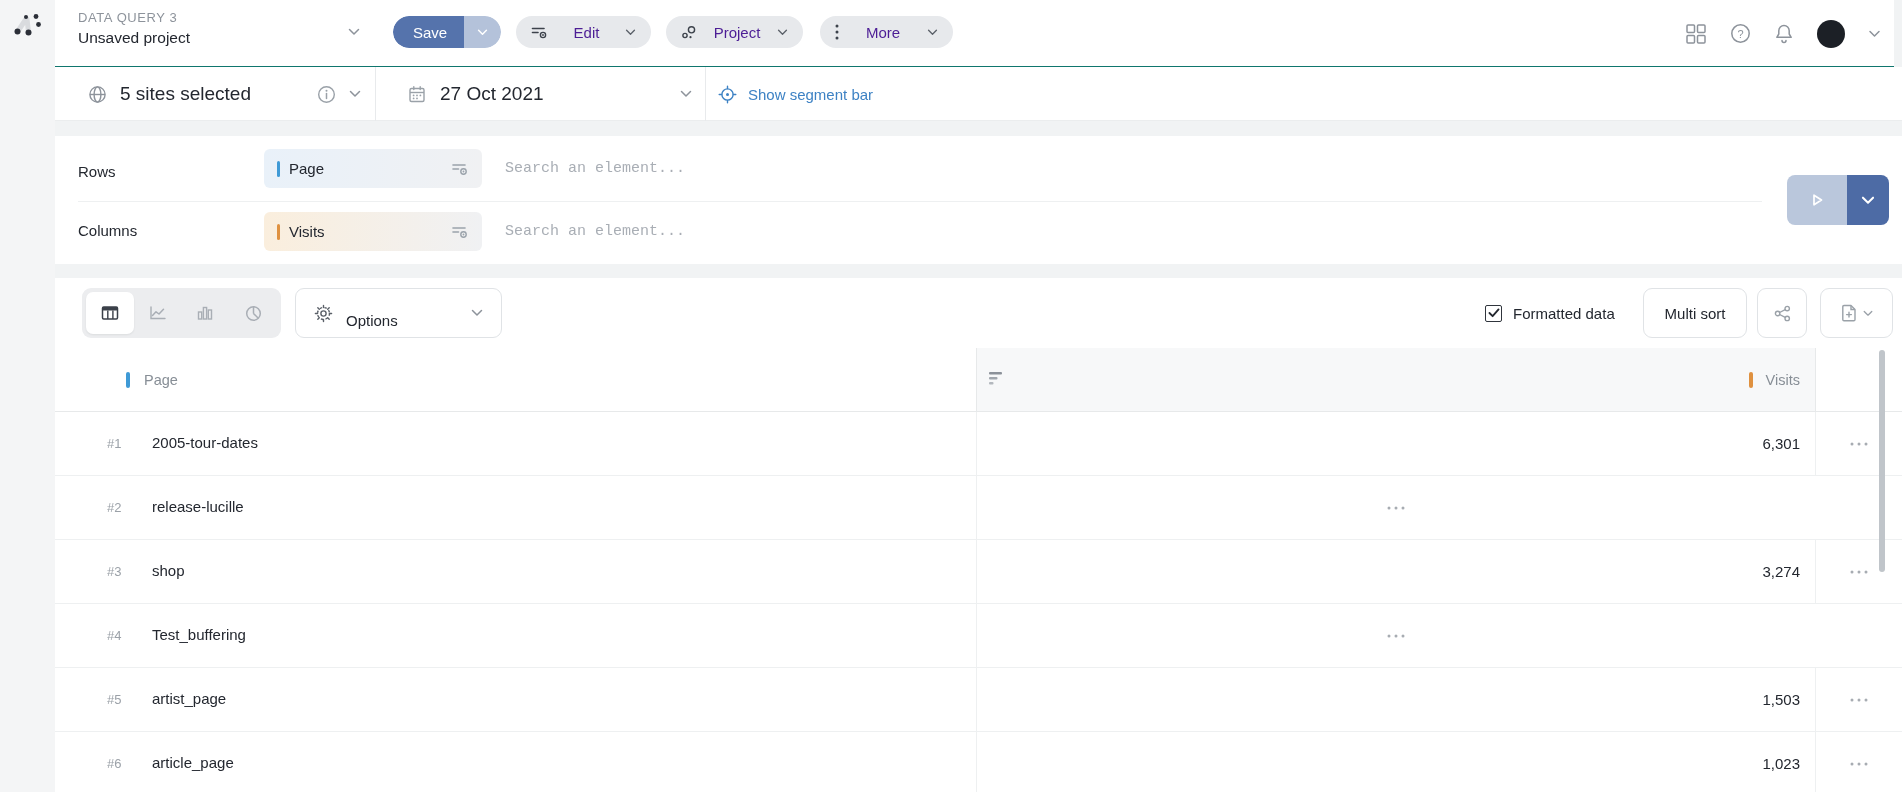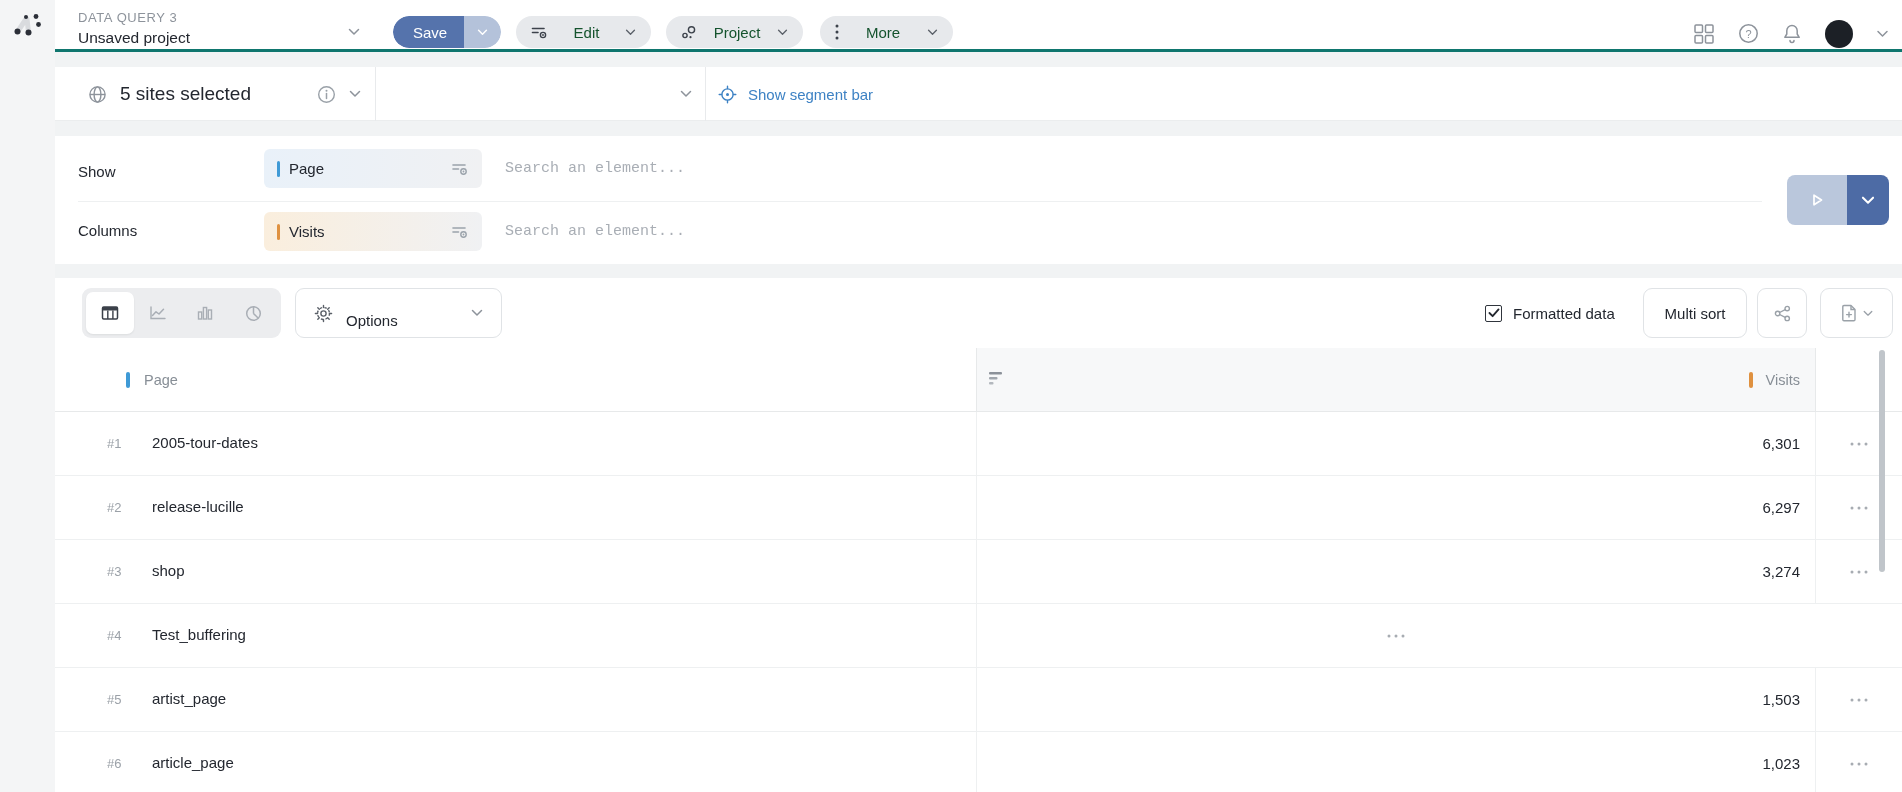--- a/index.html
+++ b/index.html
@@ -10,34 +10,34 @@
     font-family:"Liberation Sans", sans-serif;
   }
   .abs { position:absolute; }
   svg { display:block; }
 
   
   .sidebar { position:absolute; left:0; top:0; width:55px; height:792px; background:#f4f5f6; }
   .logo { position:absolute; left:9px; top:10px; cursor:pointer; }
 
   
-  .topbar1 { position:absolute; left:55px; top:0; right:0; height:52px; background:#fff; border-bottom:3px solid #0f766e; }
+  .topbar1 { position:absolute; left:55px; top:0; right:8px; height:67px; background:#fff; border-bottom:1px solid #0f766e; }
   .title-group { position:absolute; left:23px; top:10px; cursor:pointer; }
   .title-kicker { font-size:13px; letter-spacing:.6px; color:#8d939b; }
   .title-sub { font-size:15.5px; color:#23272f; margin-top:4px; }
   .title-caret { position:absolute; left:293px; top:28px; color:#8d939b; }
 
   .pillbtn { position:absolute; top:16px; height:32px; border-radius:16px; display:flex; align-items:center; border:none;
              font-family:inherit; font-size:15px; cursor:pointer; }
   .save-split { left:338px; padding:0; overflow:hidden; background:none; }
   .save-main { height:32px; background:#5573ac; color:#fff; border:none; font-family:inherit; font-size:15px;
                padding:0 17px 0 20px; border-radius:16px 0 0 16px; cursor:pointer; }
   .save-caret { height:32px; width:37px; background:#b4c2da; color:#fff; border:none; display:flex; align-items:center;
                 justify-content:center; border-radius:0 16px 16px 0; cursor:pointer; }
-  .graybtn { background:#e7e9ec; color:#14532d; justify-content:space-between; padding:0 15px; }
+  .graybtn { background:#e7e9ec; color:#4c1d95; justify-content:space-between; padding:0 15px; }
   .graybtn .lbl { margin:0 10px; }
   .graybtn .ic { color:#3c424b; }
   .graybtn .caret { color:#5b6169; }
   .btn-edit { left:461px; width:135px; }
   .btn-project { left:611px; width:137px; }
   .btn-more { left:765px; width:133px; }
 
   .top-icons { position:absolute; right:13px; top:0; height:67px; display:flex; align-items:center; gap:23px; color:#8d939b; }
   .iconbtn { background:none; border:none; cursor:pointer; color:#8d939b; padding:0; }
   .avatar { width:28px; height:28px; border-radius:50%; background:#1c2026; border:none; cursor:pointer; }
@@ -256,20 +256,37 @@
     </span>
   </div>
   <div class="tb2-item" style="left:294px; color:#8d939b;">
     <svg width="12" height="8" viewBox="0 0 12 8">
         <path d="M1.5 1.5 L6 6 L10.5 1.5" fill="none" stroke="currentColor" stroke-width="1.5" stroke-linecap="round" stroke-linejoin="round"></path>
       </svg>
   </div>
 
   <div class="tb2-div" style="left:320px;"></div>
 
+  <div class="tb2-item" style="left:353px; gap:14px; cursor:pointer;">
+    <span style="color:#9aa1a8;">
+      <svg width="18" height="19" viewBox="0 0 18 19">
+          <rect x="2" y="3.5" width="14" height="13" rx="1.5" fill="none" stroke="currentColor" stroke-width="1.4"></rect>
+          <path d="M2 7.5 H16" stroke="currentColor" stroke-width="1.4"></path>
+          <path d="M5.8 1.8 V4.6 M12.2 1.8 V4.6" stroke="currentColor" stroke-width="1.4" stroke-linecap="round"></path>
+          <g fill="currentColor">
+            <circle cx="5.6" cy="10.4" r=".9"></circle>
+            <circle cx="9" cy="10.4" r=".9"></circle>
+            <circle cx="12.4" cy="10.4" r=".9"></circle>
+            <circle cx="5.6" cy="13.4" r=".9"></circle>
+            <circle cx="9" cy="13.4" r=".9"></circle>
+          </g>
+        </svg>
+    </span>
+    <span class="tb2-text">27 Oct 2021</span>
+  </div>
   <div class="tb2-item" style="left:625px; color:#8d939b;">
     <svg width="12" height="8" viewBox="0 0 12 8">
         <path d="M1.5 1.5 L6 6 L10.5 1.5" fill="none" stroke="currentColor" stroke-width="1.5" stroke-linecap="round" stroke-linejoin="round"></path>
       </svg>
   </div>
 
   <div class="tb2-div" style="left:650px;"></div>
 
   <div class="tb2-item" style="left:663px;">
     <button class="linkblue">
@@ -279,21 +296,21 @@
             <circle cx="9.5" cy="9.5" r="1.5" fill="currentColor"></circle>
             <path d="M9.5 1.2 V3.6 M9.5 15.4 V17.8 M1.2 9.5 H3.6 M15.4 9.5 H17.8" stroke="currentColor" stroke-width="1.4" stroke-linecap="round"></path>
           </svg>
       </span>
       <span>Show segment bar</span>
     </button>
   </div>
 </div>
 
 <section class="query-panel">
-  <div class="q-label" style="top:27px;">Show</div>
+  <div class="q-label" style="top:27px;">Rows</div>
   <div class="chip chip-page" style="top:13px;">
     <span class="chip-bar" style="background:#3f9ad6;"></span>
     <span class="chip-lbl">Page</span>
     <span class="chip-ic">
       <svg width="18" height="16" viewBox="0 0 18 16">
           <path d="M2 4 H14" stroke="currentColor" stroke-width="1.6" stroke-linecap="round"></path>
           <path d="M2 8 H7.5" stroke="currentColor" stroke-width="1.6" stroke-linecap="round"></path>
           <circle cx="12.5" cy="10.5" r="2.7" fill="none" stroke="currentColor" stroke-width="1.4"></circle>
           <circle cx="12.5" cy="10.5" r=".9" fill="currentColor"></circle>
         </svg>
@@ -458,21 +475,20 @@
               <circle cx="16" cy="2" r="1.5" fill="currentColor"></circle>
             </svg>
           </button>
         </div>
     </div>
     <div class="trow">
       <div class="c1">
           <span class="rank">#2</span>
           <span class="pname">release-lucille</span>
         </div>
-      <div class="c2">6,297</div>
       <div class="c3">
           <button class="dotsbtn">
             <svg width="18" height="4" viewBox="0 0 18 4">
               <circle cx="2" cy="2" r="1.5" fill="currentColor"></circle>
               <circle cx="9" cy="2" r="1.5" fill="currentColor"></circle>
               <circle cx="16" cy="2" r="1.5" fill="currentColor"></circle>
             </svg>
           </button>
         </div>
     </div>

